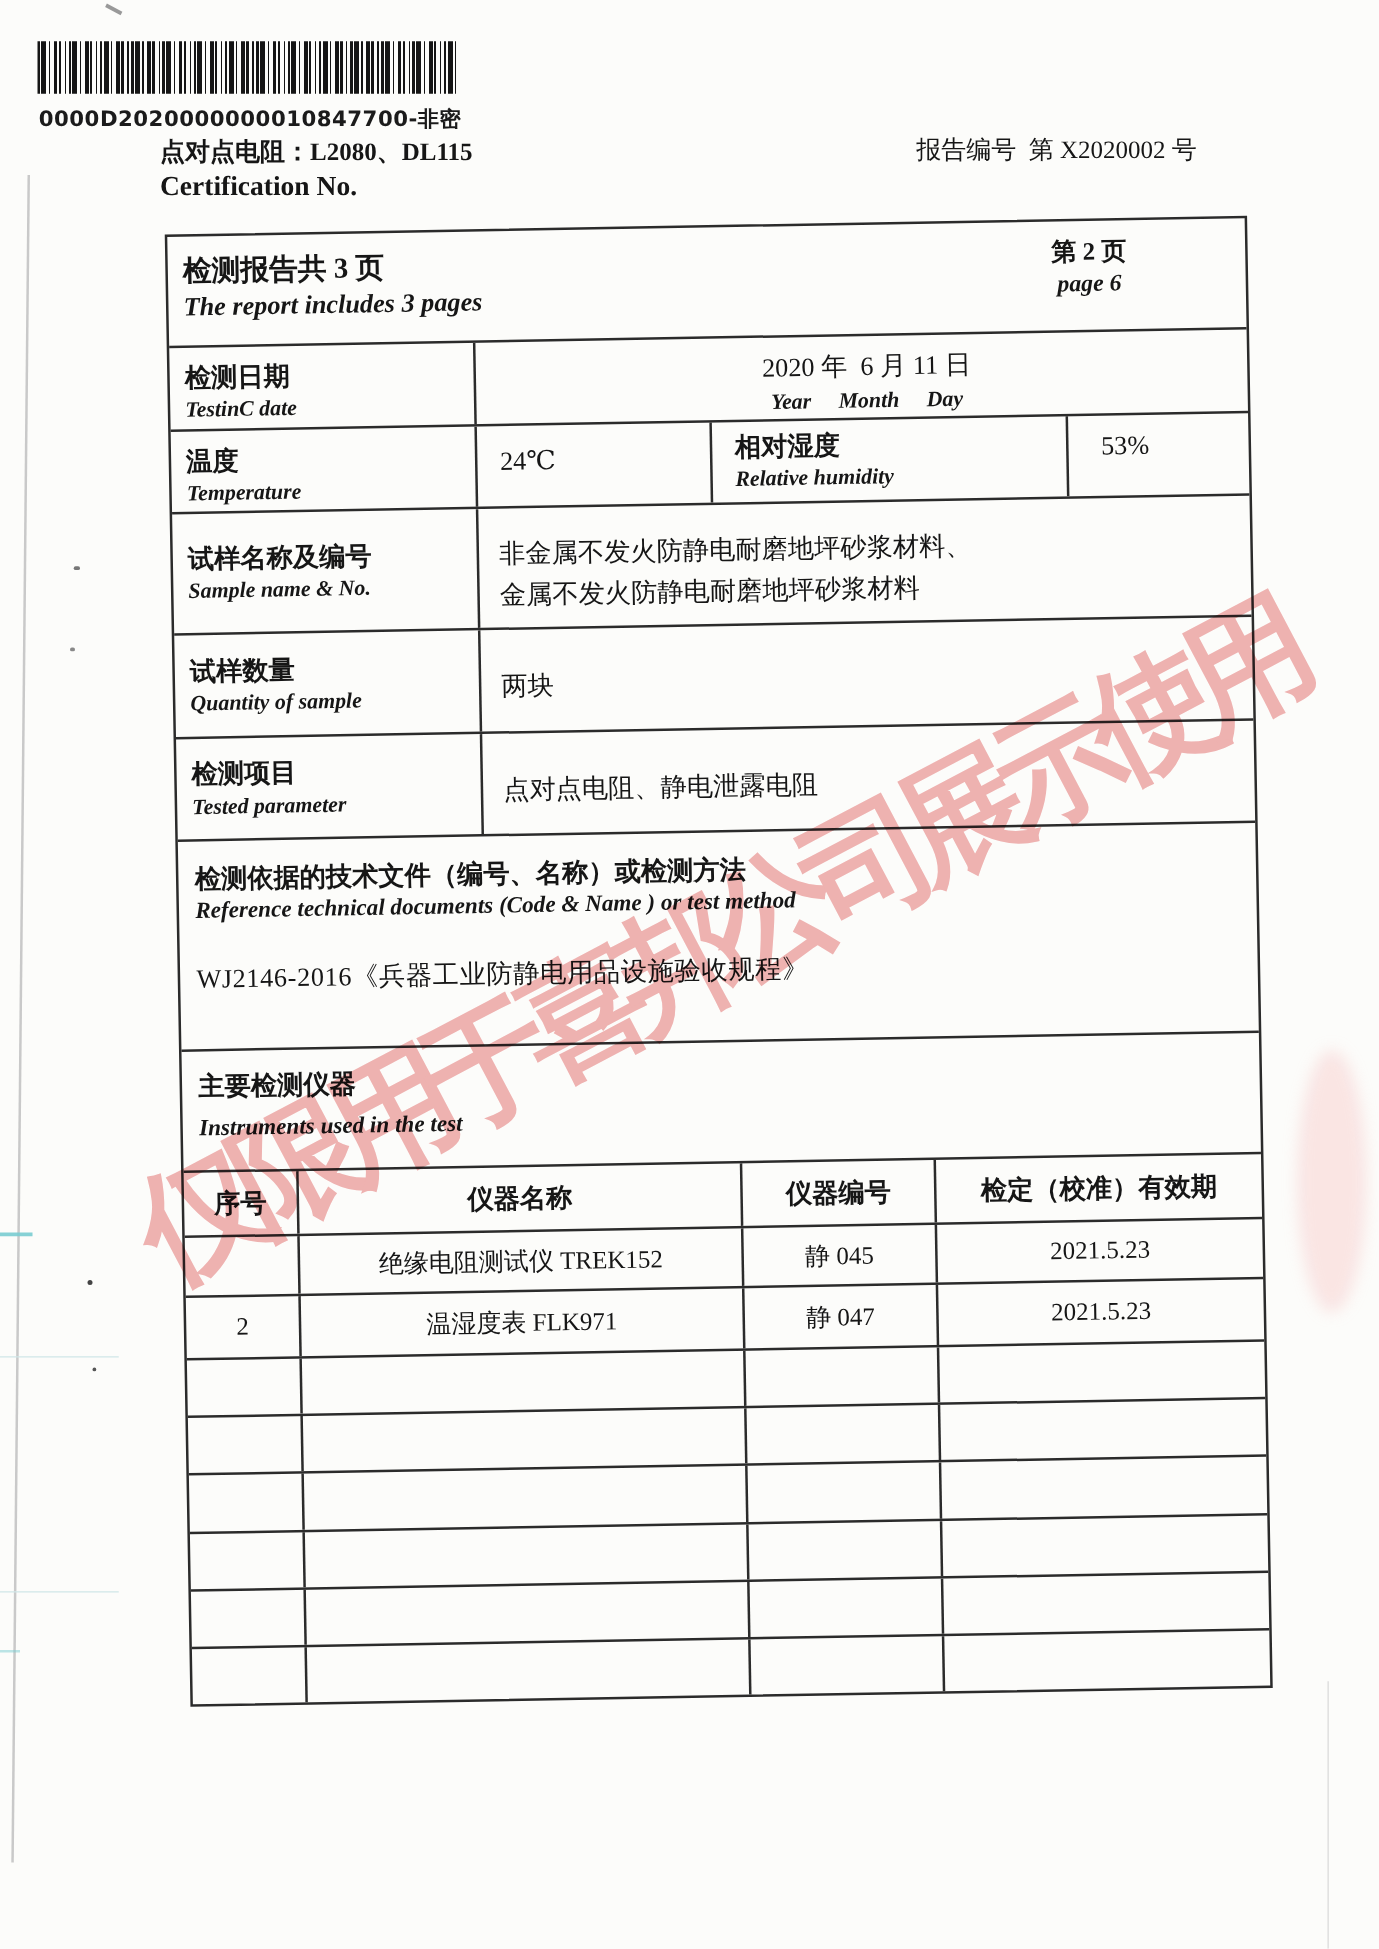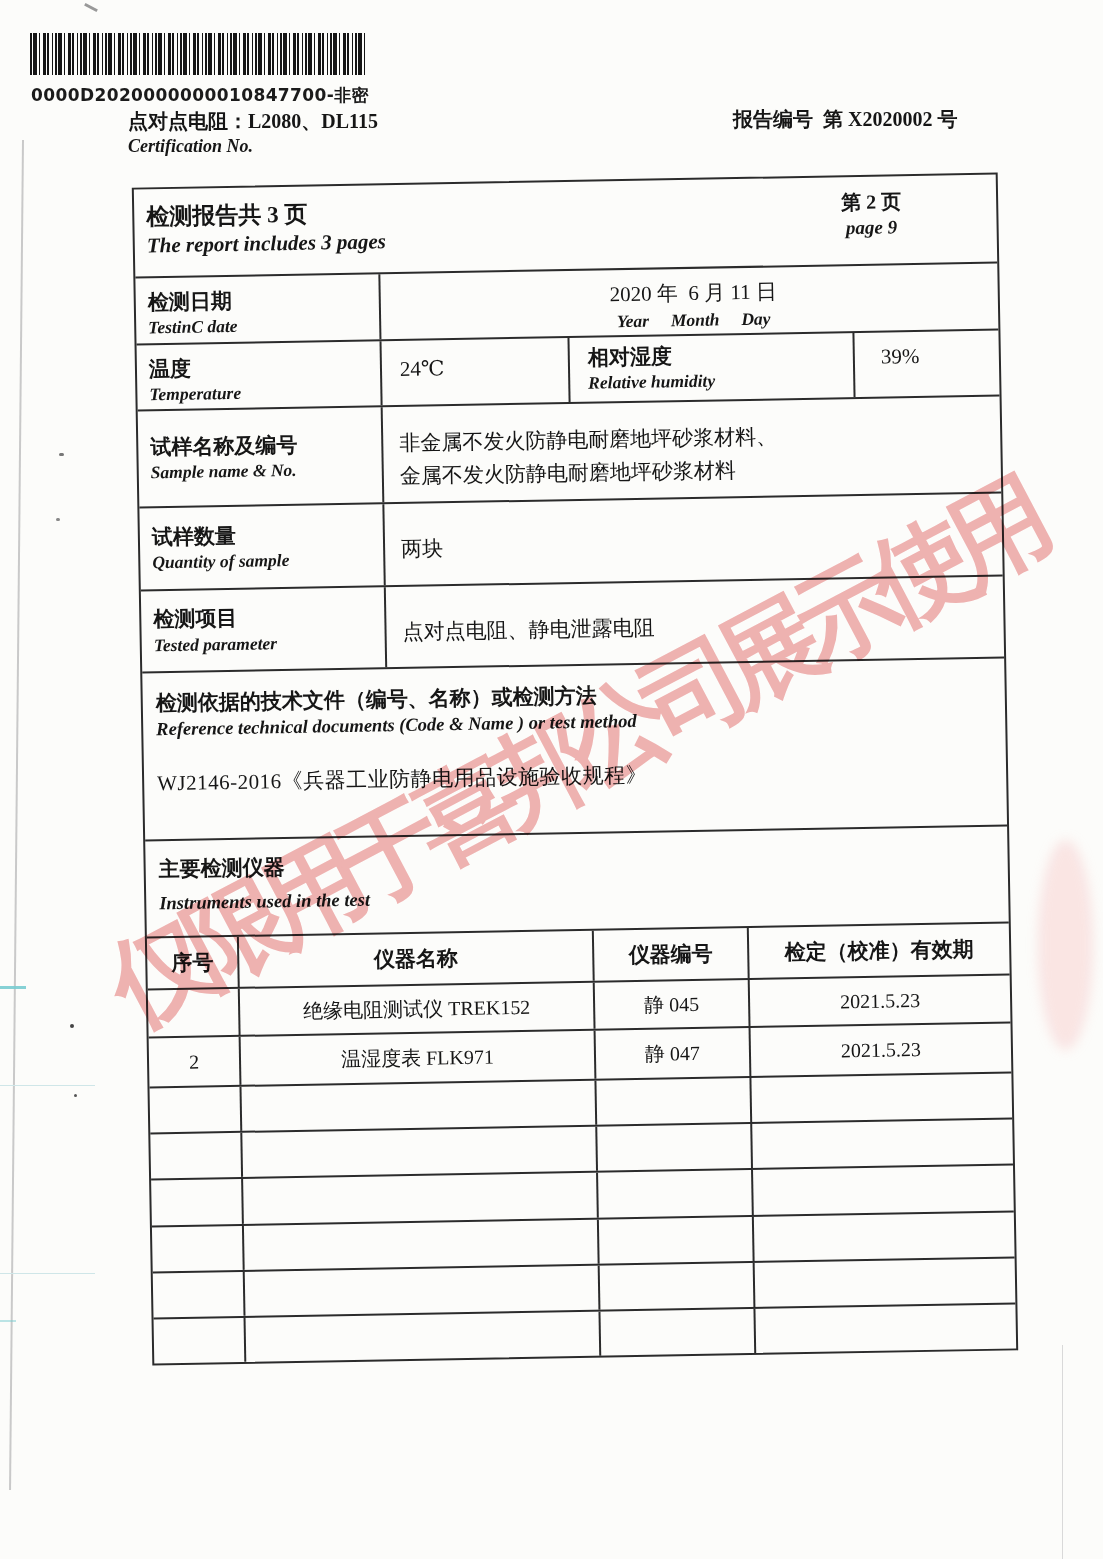--- a/index.html
+++ b/index.html
@@ -19,22 +19,22 @@
       #151515 9px 10px,#fcfcfa 10px 13px,
       #151515 13px 16px,#fcfcfa 16px 17px,
       #151515 17px 19px,#fcfcfa 19px 22px,
       #151515 22px 23px,#fcfcfa 23px 25px);
   }
   .serial{
     left:31px;top:84px;font-family:"DejaVu Sans","Liberation Sans",sans-serif;
     font-size:17px;font-weight:600;letter-spacing:.4px;color:#1b1b1b;
   }
   .cert-zh{left:128px;top:108px;font-size:20px;font-weight:700;}
-  .cert-en{left:128px;top:136px;font-size:18px;font-weight:700;font-style:italic;}
-  .report-no{left:733px;top:106px;font-size:20px;font-weight:700;white-space:pre;}
+  .cert-en{left:128px;top:136px;font-size:22px;font-weight:700;}
+  .report-no{left:733px;top:106px;font-size:20px;font-weight:400;white-space:pre;}
   
   .sheet{
     left:142px;top:180px;width:866px;
     border:2px solid #2b2b2b;box-sizing:border-box;
     transform:rotate(-1deg);
     background:transparent;
   }
   .row{display:flex;box-sizing:border-box;border-top:2px solid #2b2b2b;}
   .row:first-child{border-top:none;}
   .cell{box-sizing:border-box;border-left:2px solid #2b2b2b;position:relative;}
@@ -137,21 +137,21 @@
 <div class="abs sheet">
 
   <div class="row r1">
     <div class="cell">
       <div>
         <div class="zh">检测报告共 3 页</div>
         <div class="en">The report includes 3 pages</div>
       </div>
       <div class="pageblk">
         <div class="zh">第 2 页</div>
-        <div class="en">page 9</div>
+        <div class="en">page 6</div>
       </div>
     </div>
   </div>
 
   <div class="row r2">
     <div class="cell label-cell">
       <div class="zh">检测日期</div>
       <div class="en">TestinC date</div>
     </div>
     <div class="cell value-cell" style="text-align:center;align-items:center;">
@@ -166,21 +166,21 @@
       <div class="en">Temperature</div>
     </div>
     <div class="cell t-val">
       <span class="val">24℃</span>
     </div>
     <div class="cell h-label">
       <div class="zh">相对湿度</div>
       <div class="en">Relative humidity</div>
     </div>
     <div class="cell h-val">
-      <span class="val">39%</span>
+      <span class="val">53%</span>
     </div>
   </div>
 
   <div class="row r4">
     <div class="cell label-cell">
       <div class="zh">试样名称及编号</div>
       <div class="en">Sample name &amp; No.</div>
     </div>
     <div class="cell value-cell">
       <div class="val">非金属不发火防静电耐磨地坪砂浆材料、</div>

